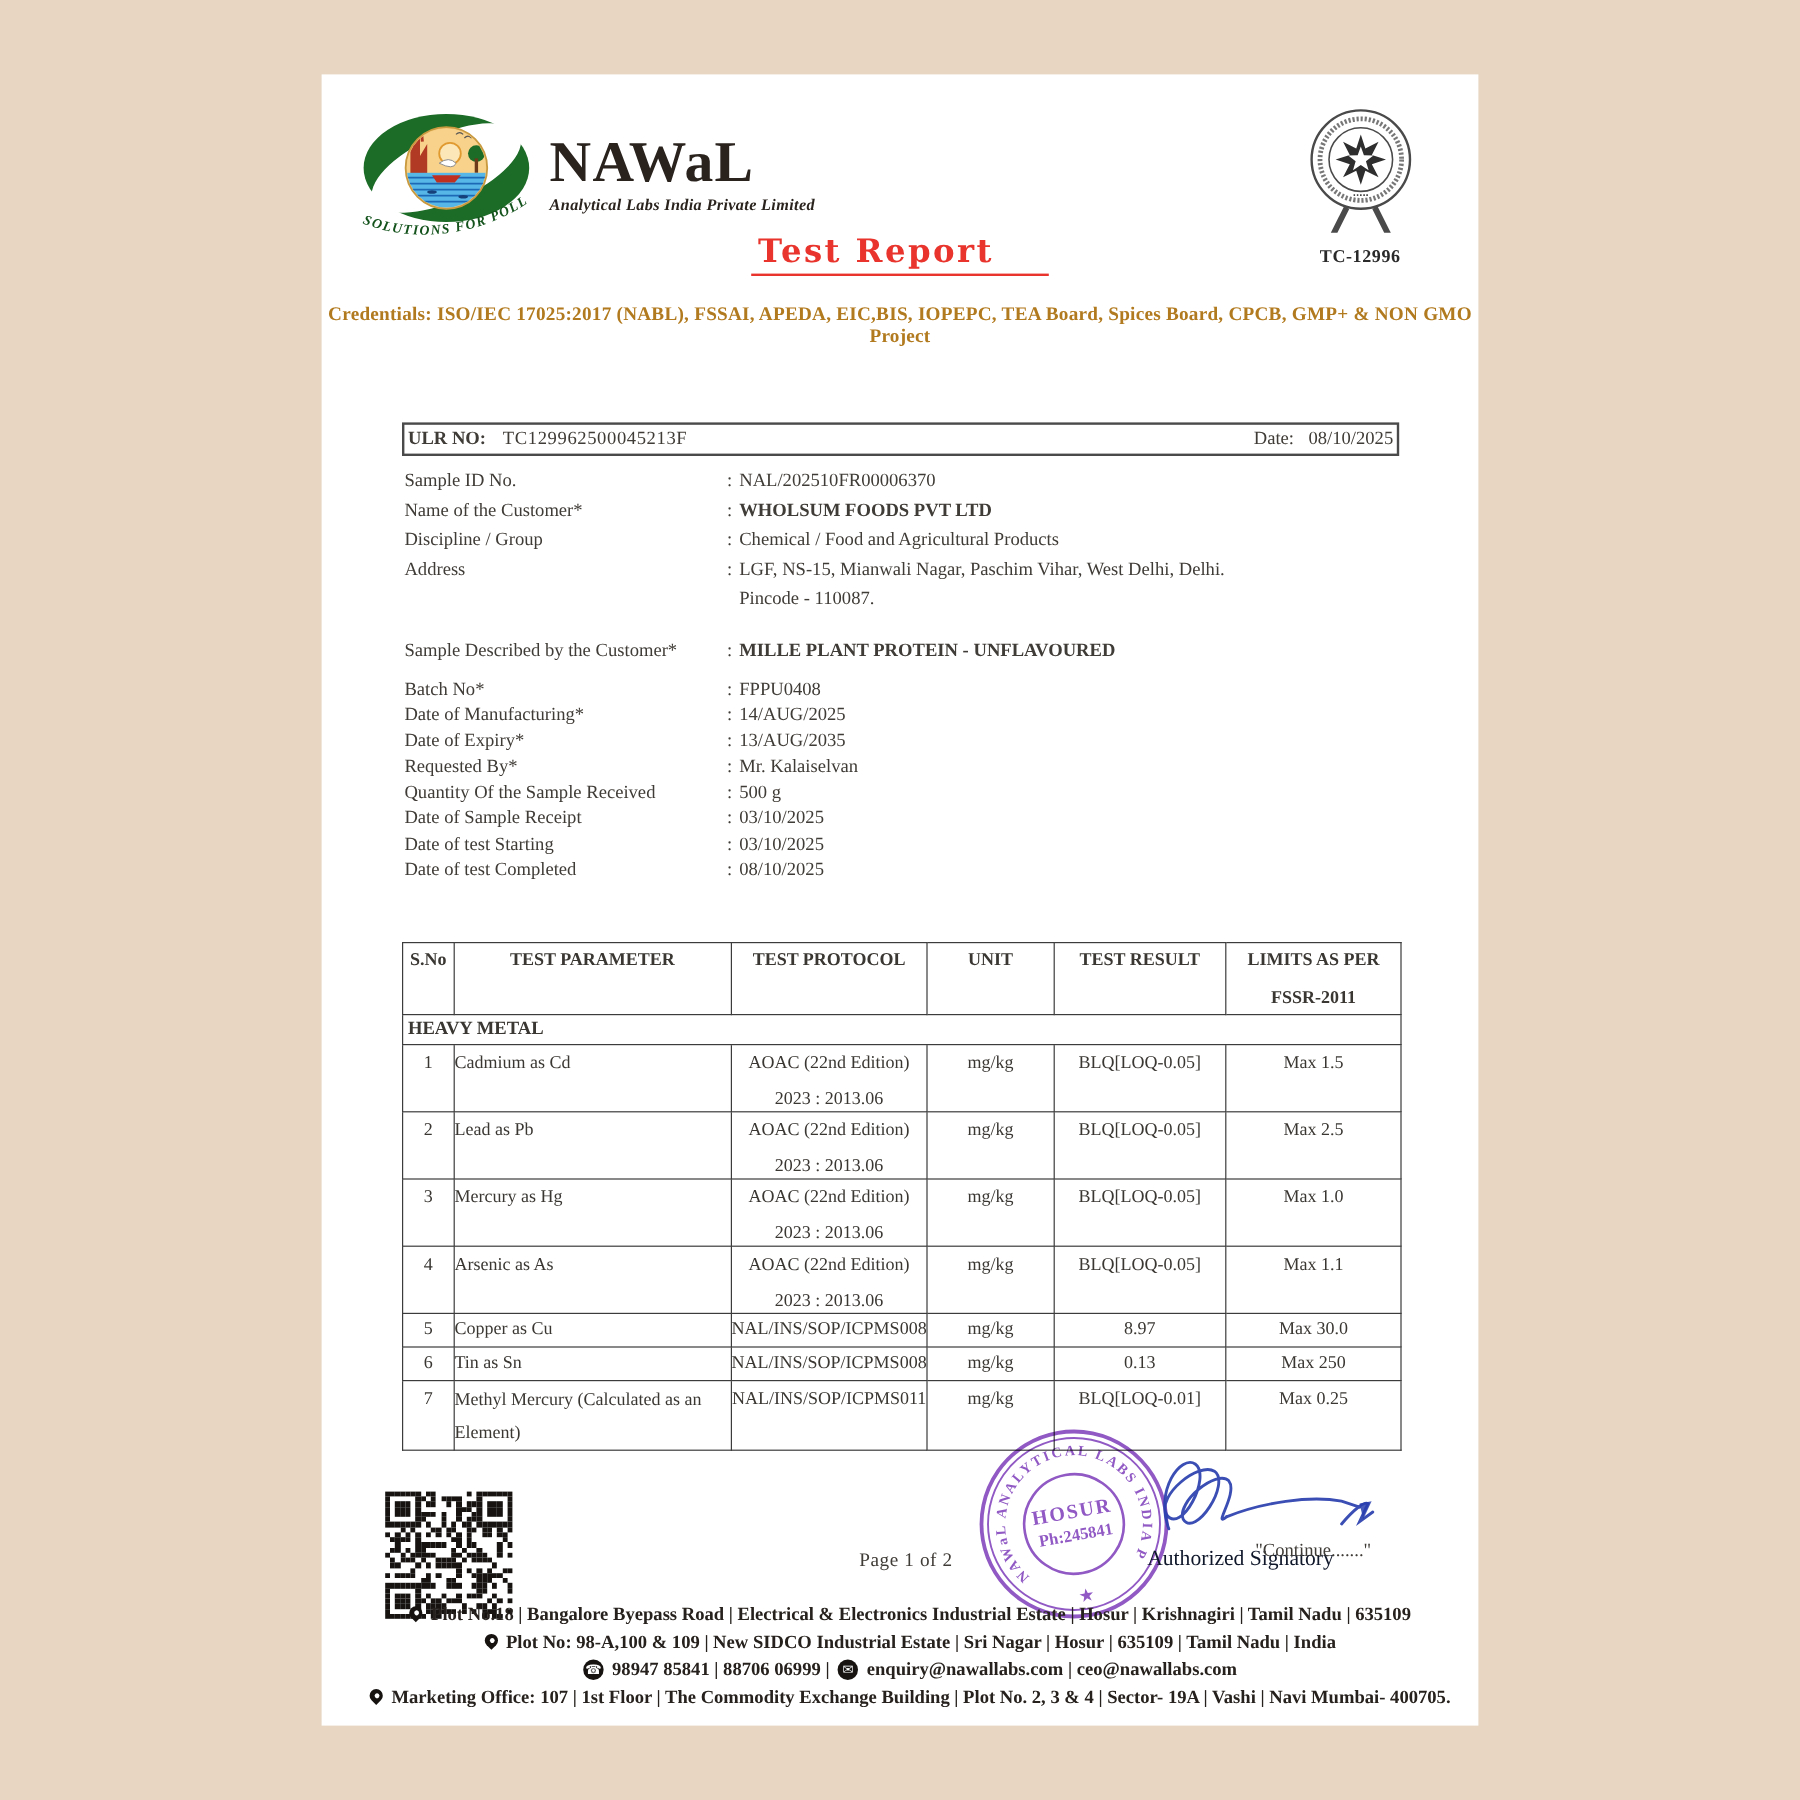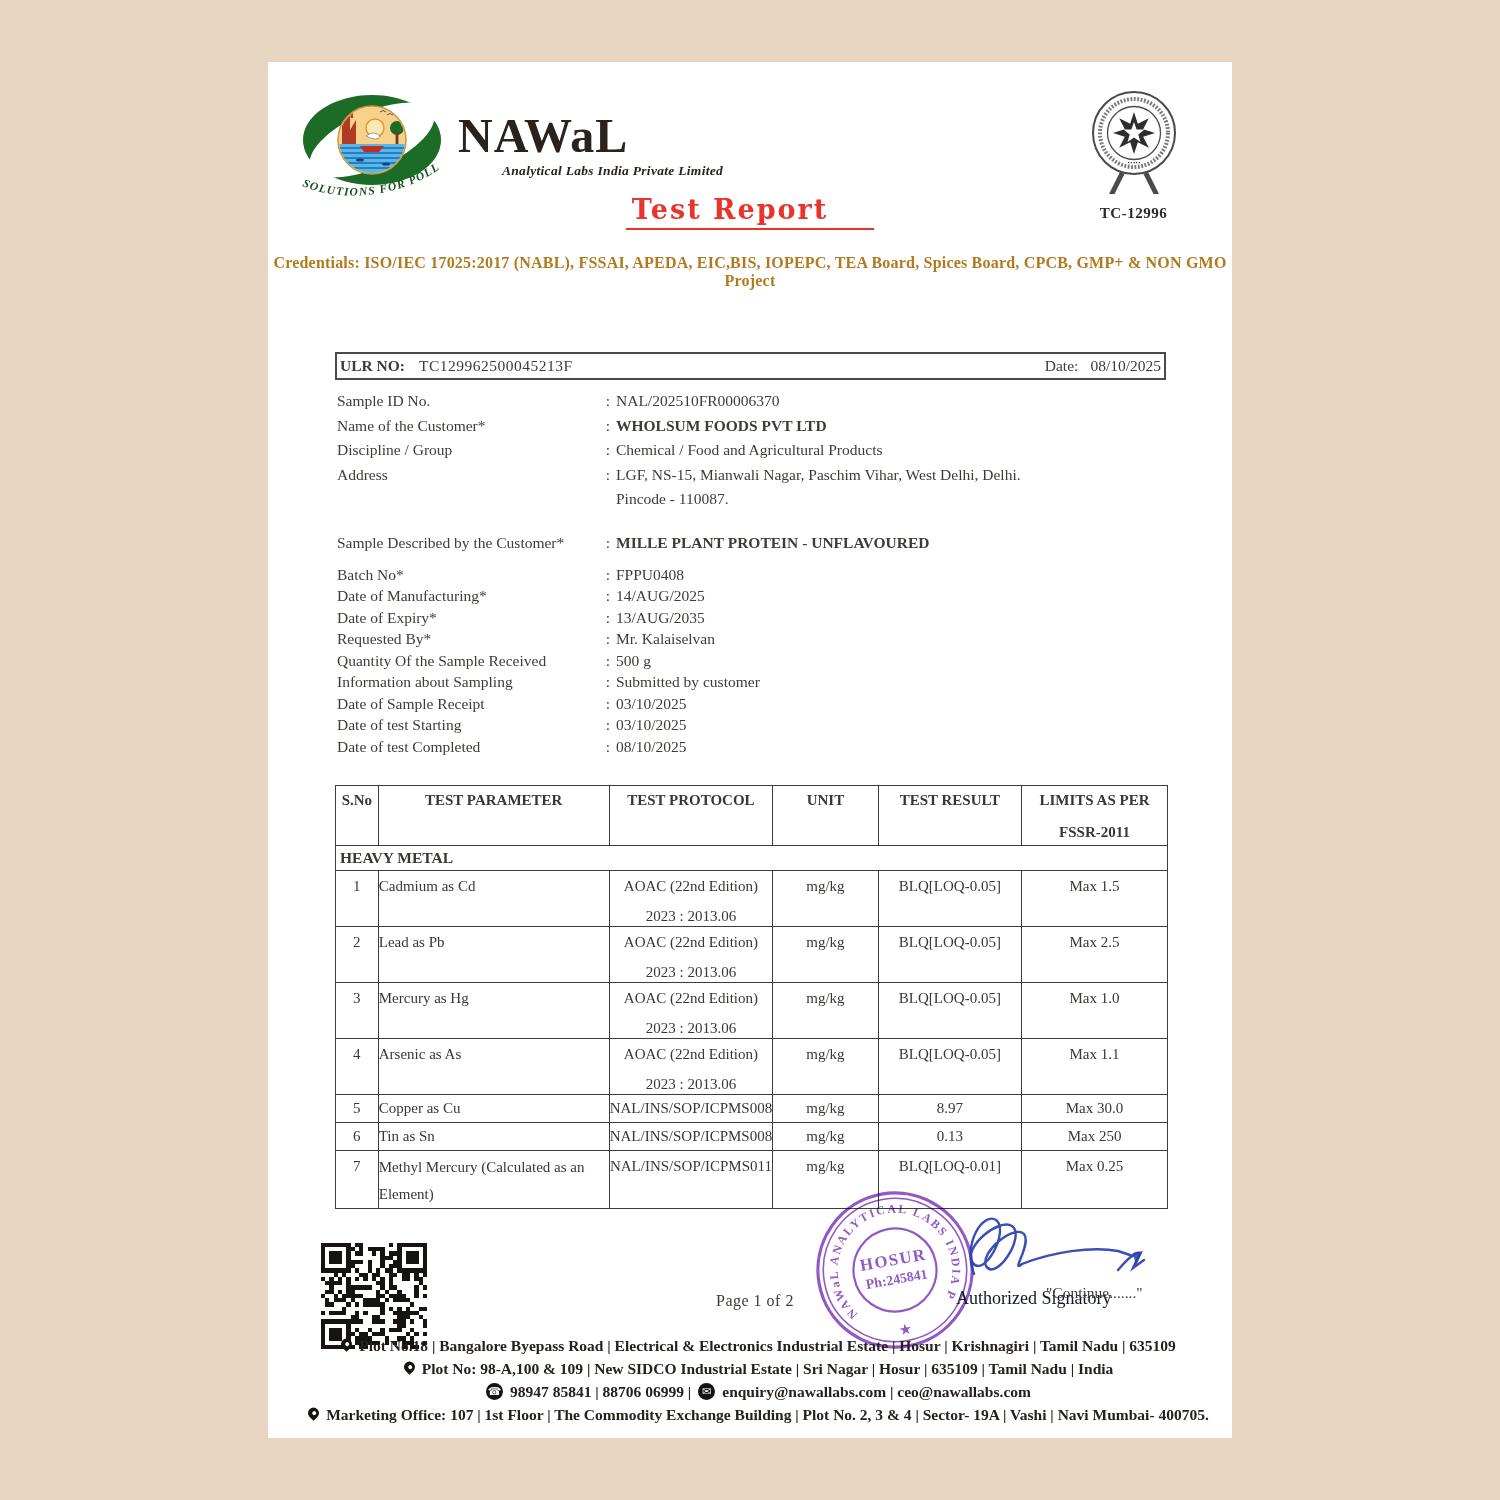--- a/index.html
+++ b/index.html
@@ -12,21 +12,21 @@
     overflow:hidden;
   }
   .paper {
     position:absolute; left:268px; top:62px; width:964px; height:1376px;
     background:#ffffff;
   }
   
   .logo-block { position:absolute; left:28px; top:28px; display:flex; align-items:flex-start; }
   .brand-text { margin-left:10px; padding-top:22px; }
   .brand { font-size:48px; font-weight:bold; color:#29221d; line-height:1; letter-spacing:1px; }
-  .brand-sub { font-size:13.5px; font-weight:bold; font-style:italic; color:#29221d; margin-top:3px; letter-spacing:.3px;margin-left:44px; }
+  .brand-sub { font-size:13.5px; font-weight:bold; font-style:italic; color:#29221d; margin-top:3px; letter-spacing:.3px; }
   .seal-block { position:absolute; left:808px; top:26px; width:115px; text-align:center; }
   .seal-code { font-size:15px; font-weight:bold; color:#2a2a2a; margin-top:1px; letter-spacing:.5px; }
 
   .title-wrap { position:absolute; left:0; top:132px; width:100%; text-align:center; }
   .title {
     display:inline-block; font-family:"DejaVu Serif", serif; font-weight:bold;
     font-size:27px; color:#e8342c; letter-spacing:2px;
     border-bottom:2px solid #e8342c; padding:0 46px 3px 6px;
   }
   .credentials {
@@ -224,25 +224,20 @@
     </div>
     <div class="info-row">
       <div class="info-label">Requested By*</div>
       <div class="info-colon"></div>
       <div class="info-value">Mr. Kalaiselvan</div>
     </div>
     <div class="info-row">
       <div class="info-label">Quantity Of the Sample Received</div>
       <div class="info-colon"></div>
       <div class="info-value">500 g</div>
-    </div>
-    <div class="info-row">
-      <div class="info-label">Information about Sampling</div>
-      <div class="info-colon"></div>
-      <div class="info-value">Submitted by customer</div>
     </div>
     <div class="info-row">
       <div class="info-label">Date of Sample Receipt</div>
       <div class="info-colon"></div>
       <div class="info-value">03/10/2025</div>
     </div>
     <div class="info-row">
       <div class="info-label">Date of test Starting</div>
       <div class="info-colon"></div>
       <div class="info-value">03/10/2025</div>

